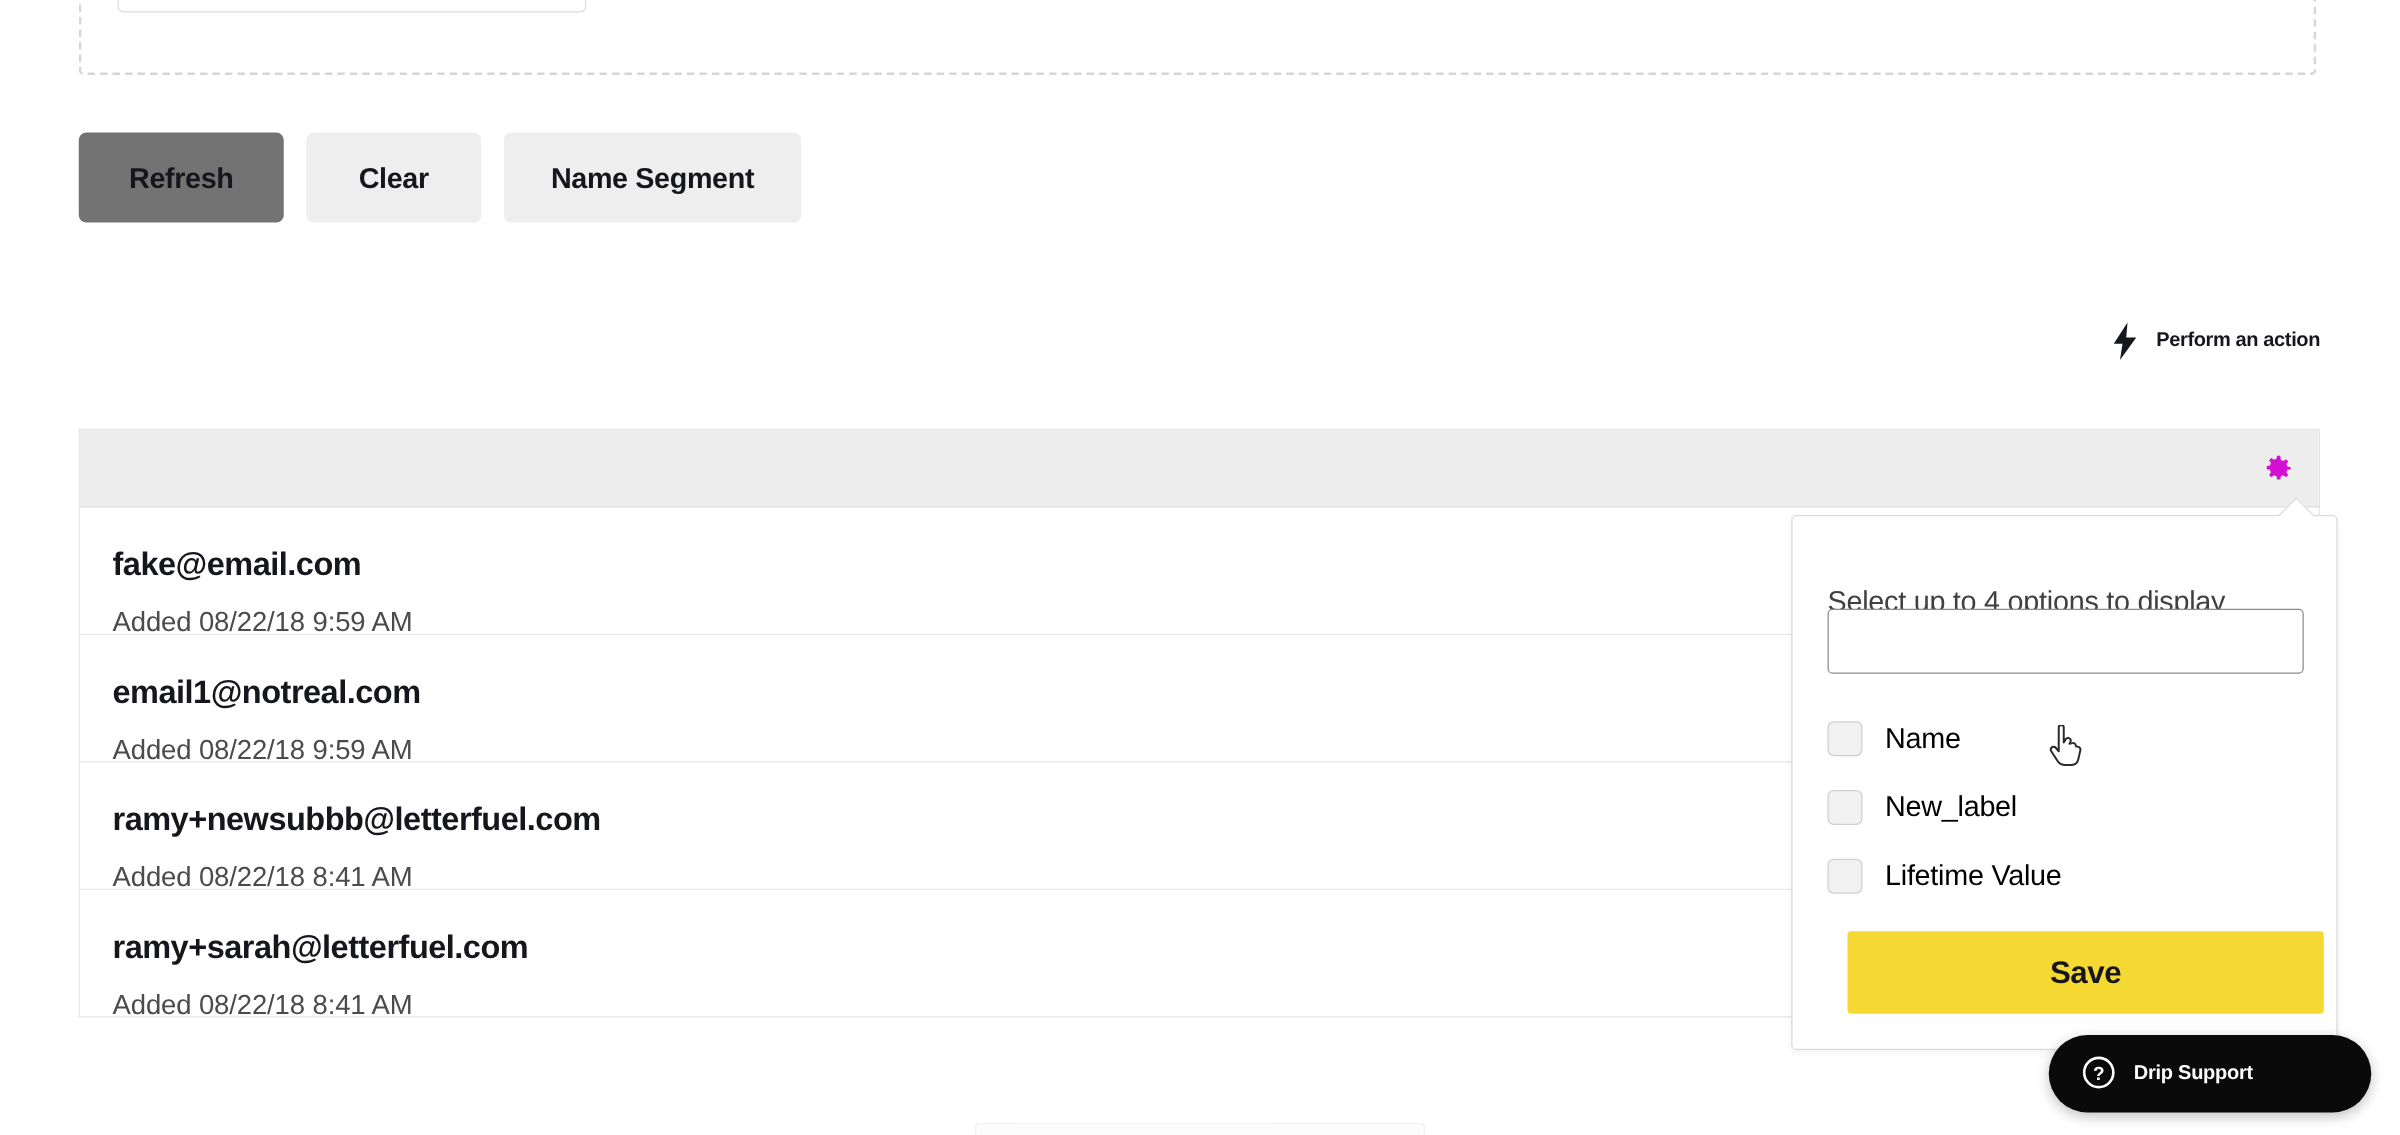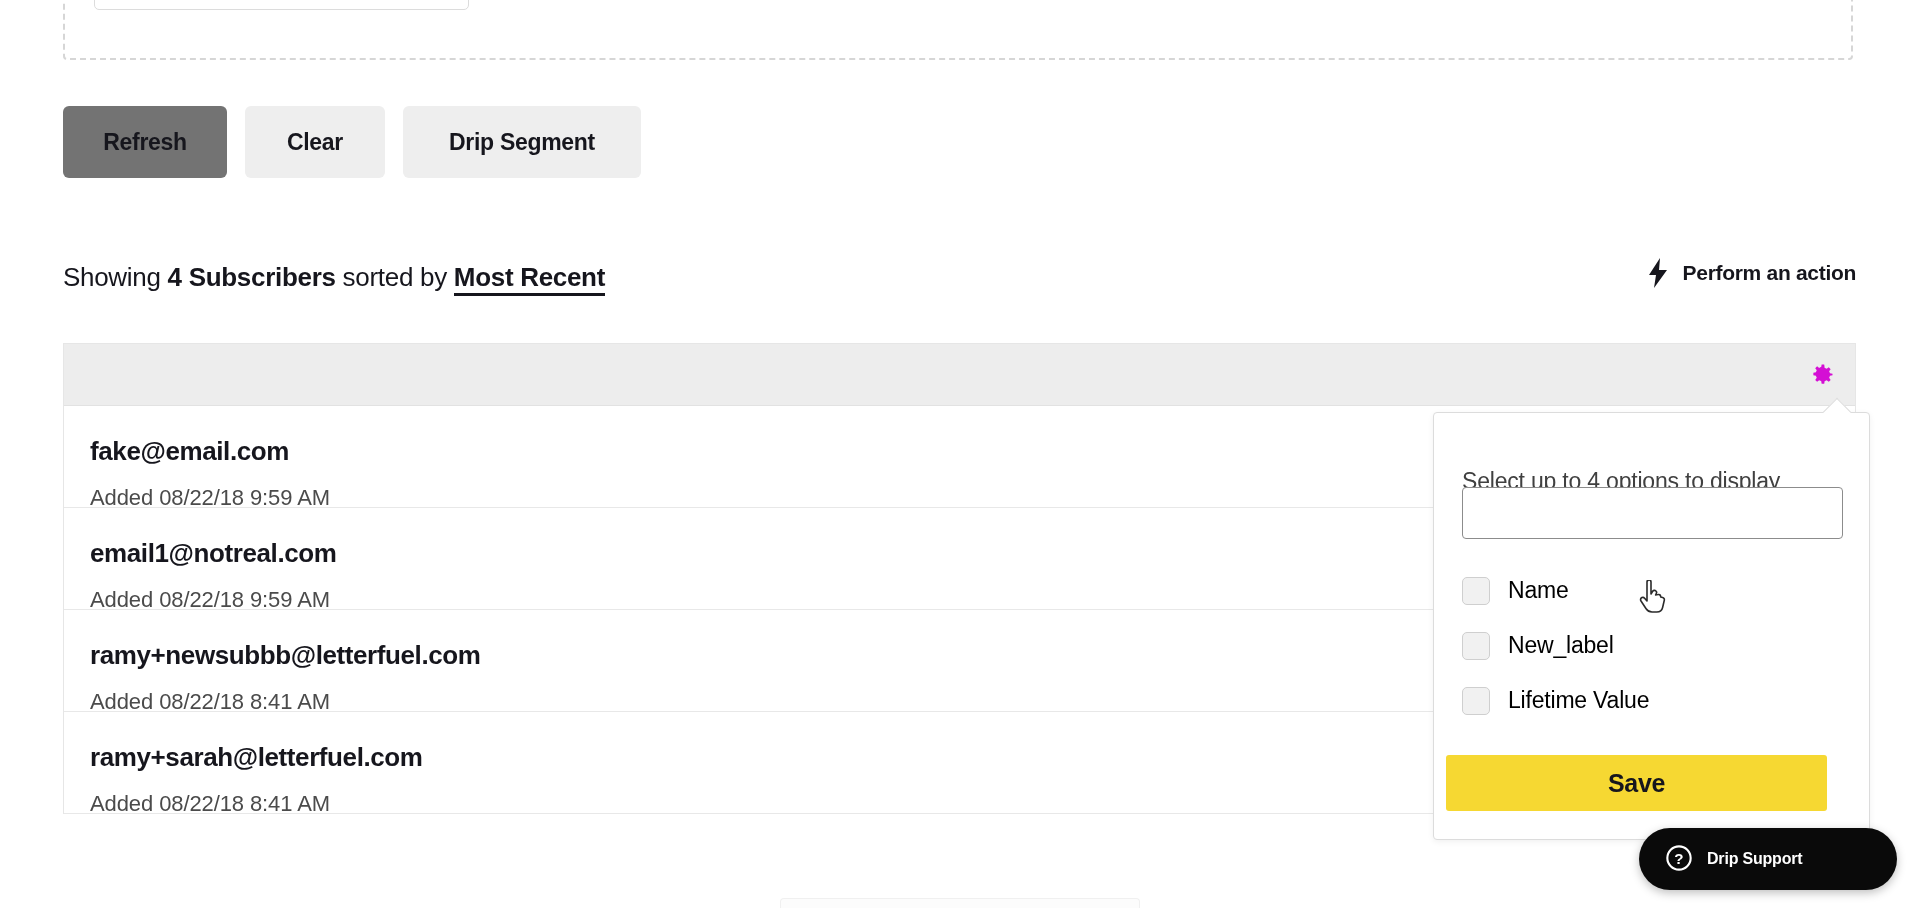--- a/index.html
+++ b/index.html
@@ -87,21 +87,21 @@
   .perform-action {
     position: absolute;
     right: 64px; top: 258px;
     display: flex;
     align-items: center;
     gap: 14px;
     cursor: pointer;
   }
   .bolt-icon { display: block; width: 22px; height: 30px; }
   .perform-action-label {
-    font-size: 21px;
+    font-size: 16px;
     font-weight: 700;
     letter-spacing: -0.3px;
     color: #16161d;
     white-space: nowrap;
   }
 
   
   .table {
     position: absolute;
     left: 63px; top: 343px;
@@ -207,22 +207,22 @@
     border-radius: 5px;
     flex: 0 0 auto;
   }
   .opt-label {
     font-size: 23px;
     letter-spacing: -0.2px;
     color: #000000;
   }
   .popover-save {
     position: absolute;
-    left: 12px; bottom: 28px;
-    width: 381px; height: 56px;
+    left: 44px; bottom: 28px;
+    width: 381px; height: 66px;
     background: #f6d832;
     border: none;
     border-radius: 3px;
     font-family: "Liberation Sans", sans-serif;
     font-size: 25px;
     font-weight: 700;
     letter-spacing: -0.3px;
     color: #16161d;
     cursor: pointer;
   }
@@ -276,29 +276,23 @@
 
 <div class="page">
 
   <div class="conditions-panel">
     <button class="add-conditions-btn">+ Add another set of conditions...</button>
   </div>
 
   <div class="btn-row">
     <button class="btn btn-refresh">Refresh</button>
     <button class="btn btn-clear">Clear</button>
-    <button class="btn btn-save-segment">Drip Segment</button>
-  </div>
-
-  <div class="showing-line">
-    <span>Showing</span>
-    <span class="strong">4 Subscribers</span>
-    <span>sorted by</span>
-    <span class="sort-link">Most Recent</span>
-  </div>
+    <button class="btn btn-save-segment">Name Segment</button>
+  </div>
+
 
   <div class="perform-action">
     <span class="bolt-icon">
       <svg width="22" height="30" viewBox="0 0 22 30" aria-hidden="true">
         <path d="M13 0 L2 17 L9 17 L7 30 L20 12 L12 12 Z" fill="#16161d"></path>
       </svg>
     </span>
     <span class="perform-action-label">Perform an action</span>
   </div>
 

